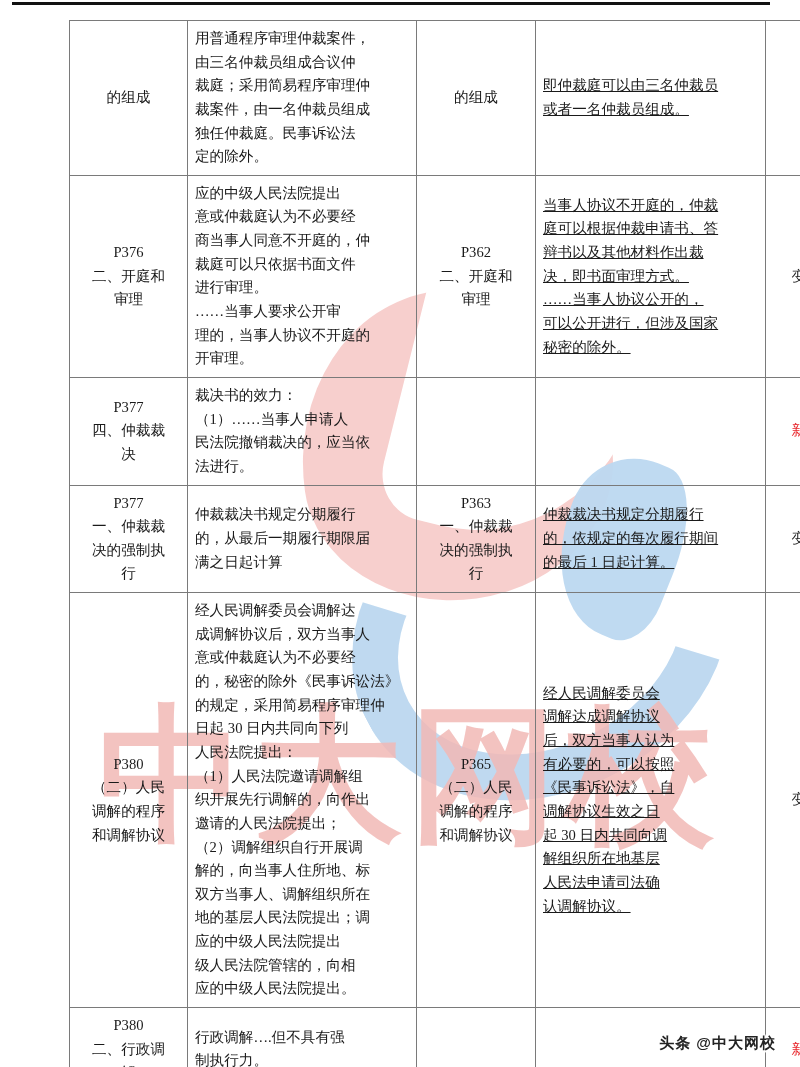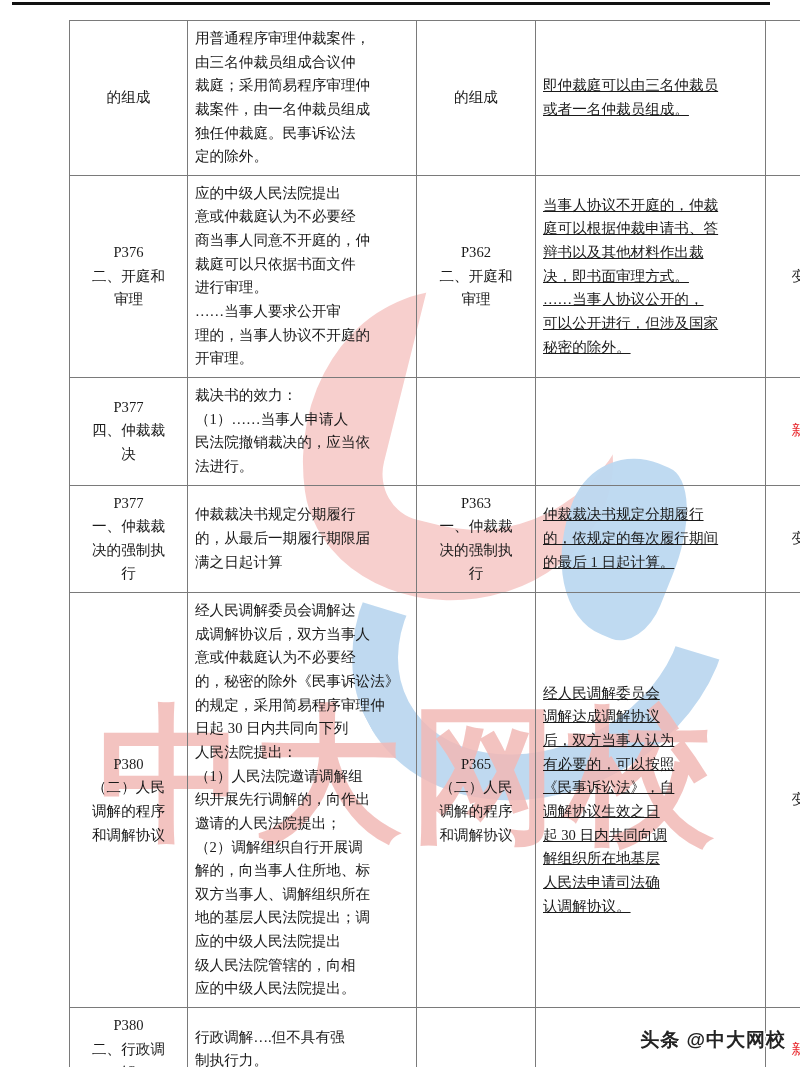--- a/index.html
+++ b/index.html
@@ -140,25 +140,25 @@
   }
   .tag-change { color: #1a1a1a; }
   .tag-add { color: #e8262b; }
 
   .body-text { display: block; }
   .body-text .ln { display: block; }
 
   
   #footer-watermark {
     position: absolute;
-    right: 14px;
+    right: 24px;
     bottom: 14px;
     z-index: 4;
     font-family: "Liberation Sans", sans-serif;
-    font-size: 19px;
+    font-size: 15px;
     font-weight: 700;
     color: #232323;
     letter-spacing: 1px;
     text-shadow:
       -1px -1px 0 #ffffff, 1px -1px 0 #ffffff,
       -1px  1px 0 #ffffff, 1px  1px 0 #ffffff,
        0   -2px 0 #ffffff, 0    2px 0 #ffffff,
       -2px  0   0 #ffffff, 2px  0   0 #ffffff;
     white-space: nowrap;
   }

